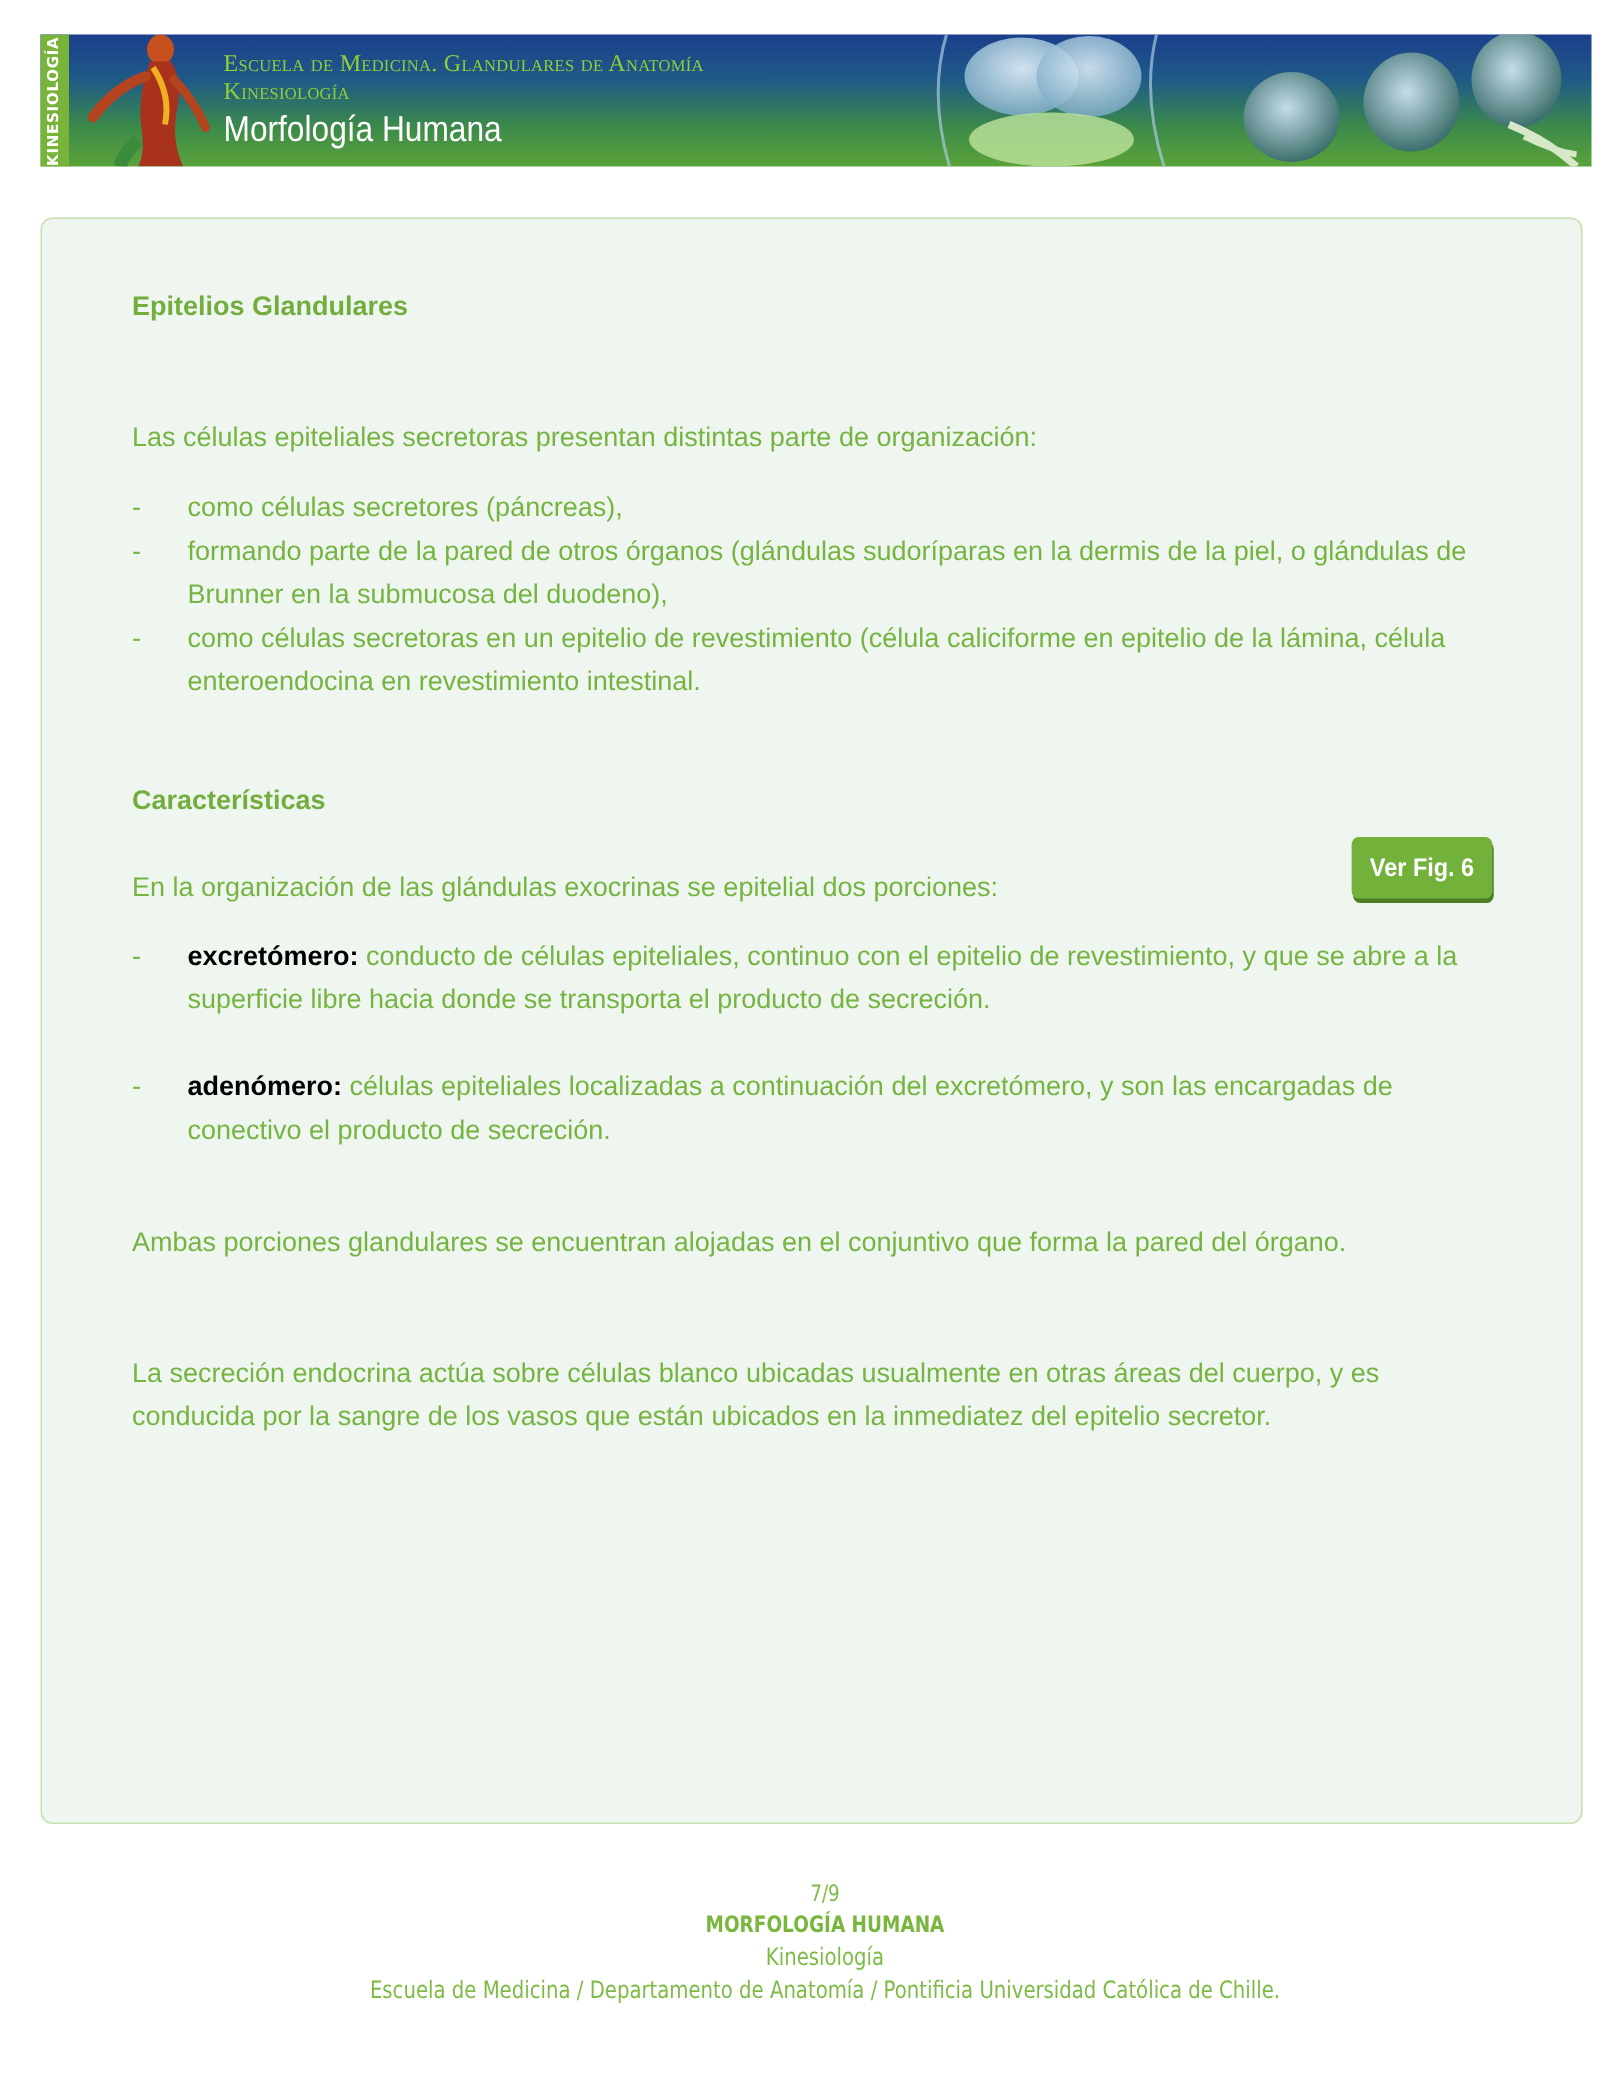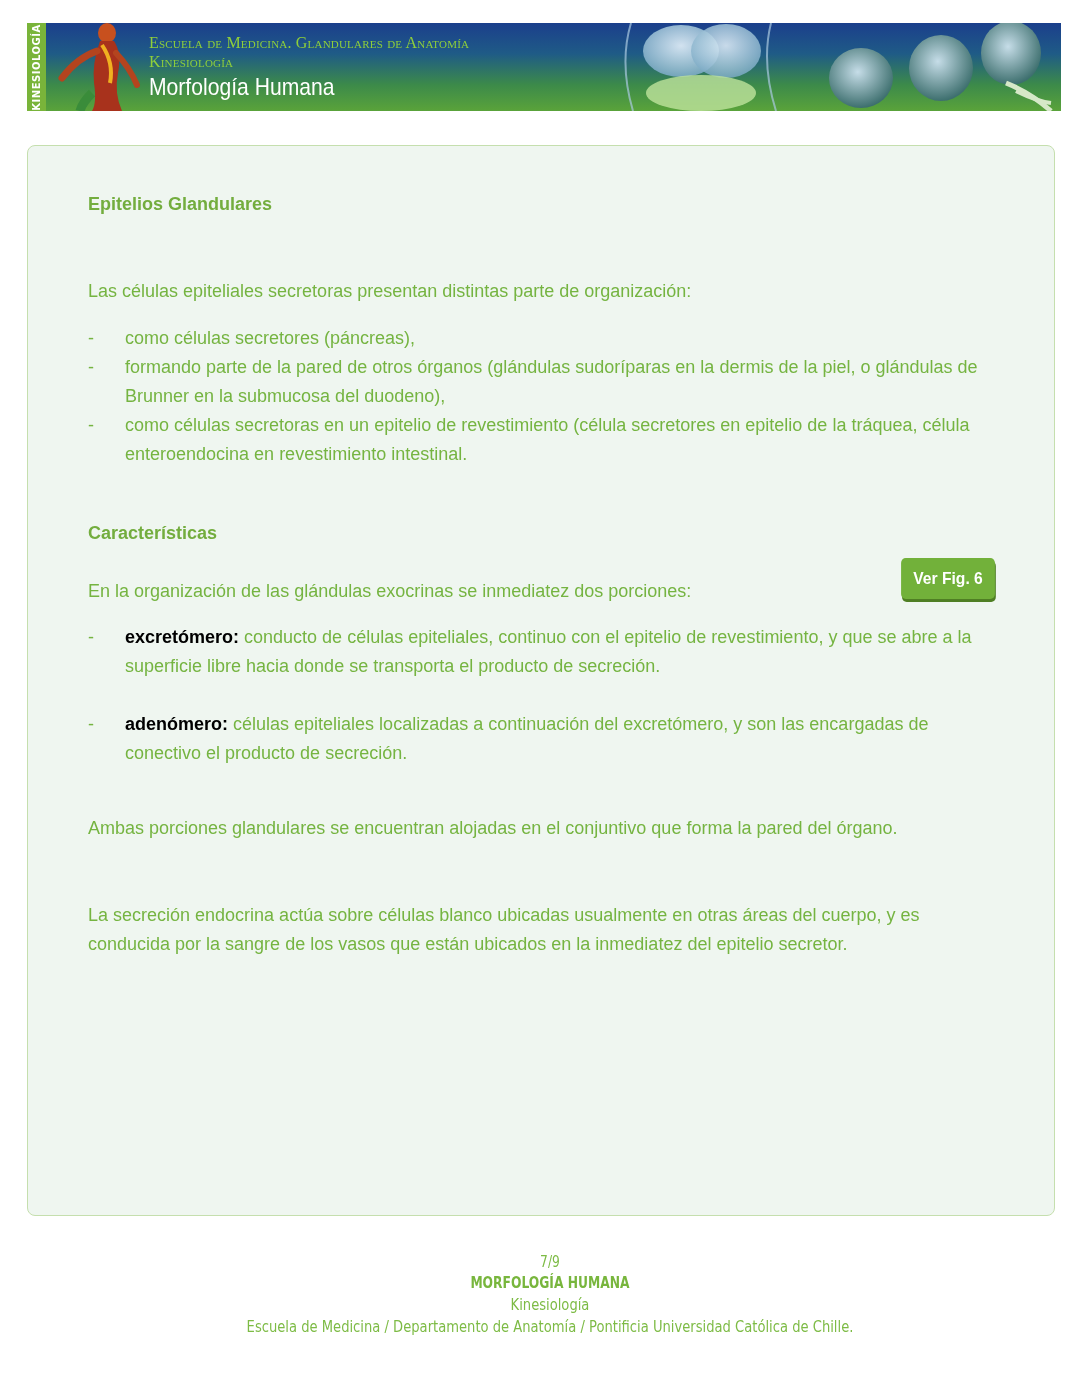--- a/index.html
+++ b/index.html
@@ -213,27 +213,27 @@
       <li>
         <span class="dash">-</span>
         <span>como células secretores (páncreas),</span>
       </li>
       <li>
         <span class="dash">-</span>
         <span>formando parte de la pared de otros órganos (glándulas sudoríparas en la dermis de la piel, o glándulas de Brunner en la submucosa del duodeno),</span>
       </li>
       <li>
         <span class="dash">-</span>
-        <span>como células secretoras en un epitelio de revestimiento (célula secretores en epitelio de la tráquea, célula enteroendocina en revestimiento intestinal.</span>
+        <span>como células secretoras en un epitelio de revestimiento (célula caliciforme en epitelio de la lámina, célula enteroendocina en revestimiento intestinal.</span>
       </li>
     </ul>
     <div style="height:50px"></div>
     <h2 class="heading">Características</h2>
     <div style="height:29px"></div>
-    <p>En la organización de las glándulas exocrinas se inmediatez dos porciones:</p>
+    <p>En la organización de las glándulas exocrinas se epitelial dos porciones:</p>
     <div style="height:17px"></div>
     <ul class="list">
       <li>
         <span class="dash">-</span>
         <span class="term">excretómero:</span><span> conducto de células epiteliales, continuo con el epitelio de revestimiento, y que se abre a la superficie libre hacia donde se transporta el producto de secreción.</span>
       </li>
       <li style="margin-top:29px">
         <span class="dash">-</span>
         <span class="term">adenómero:</span><span> células epiteliales localizadas a continuación del excretómero, y son las encargadas de conectivo el producto de secreción.</span>
       </li>

